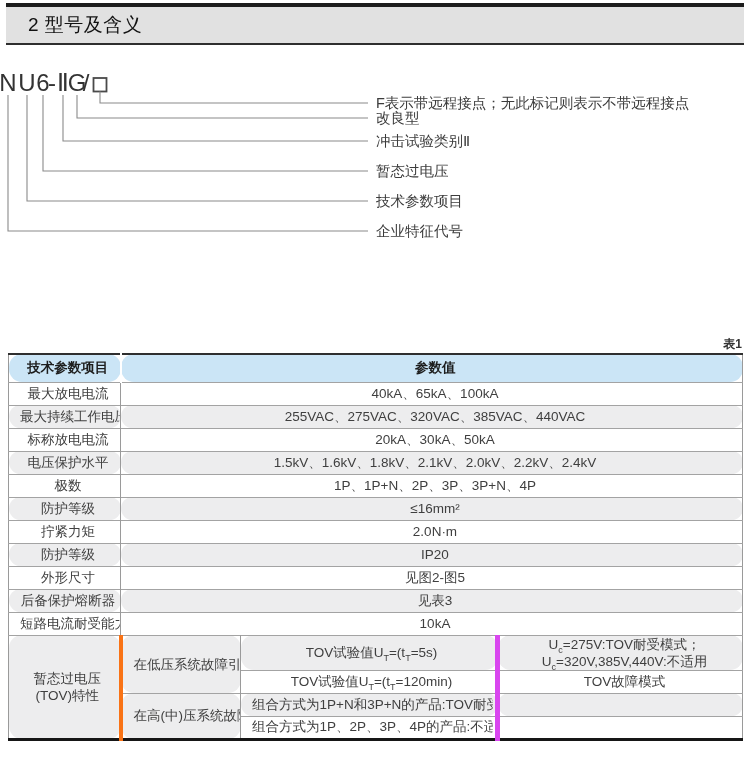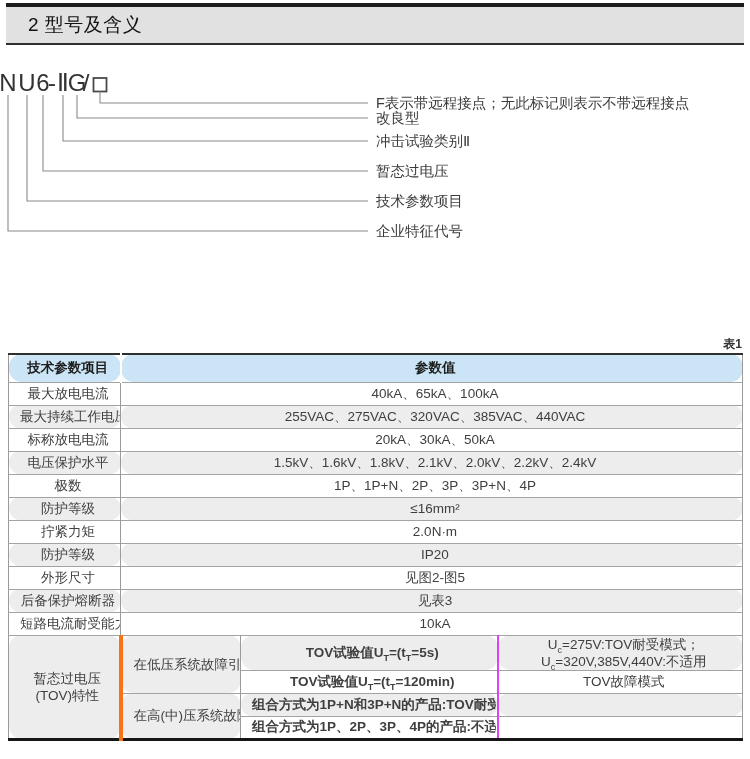--- a/index.html
+++ b/index.html
@@ -78,21 +78,21 @@
   }
   table.params thead th.c1{border-right:2px solid #ffffff;}
   table.params tbody td{height:23px;}
   td.name-cell{border-right:1px solid #9a9a9a;}
   tr.gray td{background:var(--zebra-gray);}
   tr.white td{background:#ffffff;}
   
   td.tov-group,td.tov-cond{background:var(--zebra-gray);}
   td.tov-group{border-right:4px solid #f97316;white-space:normal;line-height:17px;}
   td.tov-cond{border-right:1px solid #9a9a9a;white-space:normal;line-height:17px;padding-right:0;}
-  td.tov-test{border-right:2px solid #d946ef;font-weight:bold;}
+  td.tov-test{border-right:5px solid #d946ef;}
   tr.tov-a td{height:50px;}
   tr.tov-b td{height:22px;}
   tr.tov-c td{height:21px;}
   tr.tov-d td{height:22px;}
   tr.tov-a td.tov-test,tr.tov-a td.tov-result,
   tr.tov-c td.tov-test,tr.tov-c td.tov-result{background:var(--zebra-gray);}
   tr.tov-b td.tov-test,tr.tov-b td.tov-result,
   tr.tov-d td.tov-test,tr.tov-d td.tov-result{background:#ffffff;}
   td.tov-result{white-space:normal;line-height:17px;}
   sub{font-size:9px;line-height:0;}

